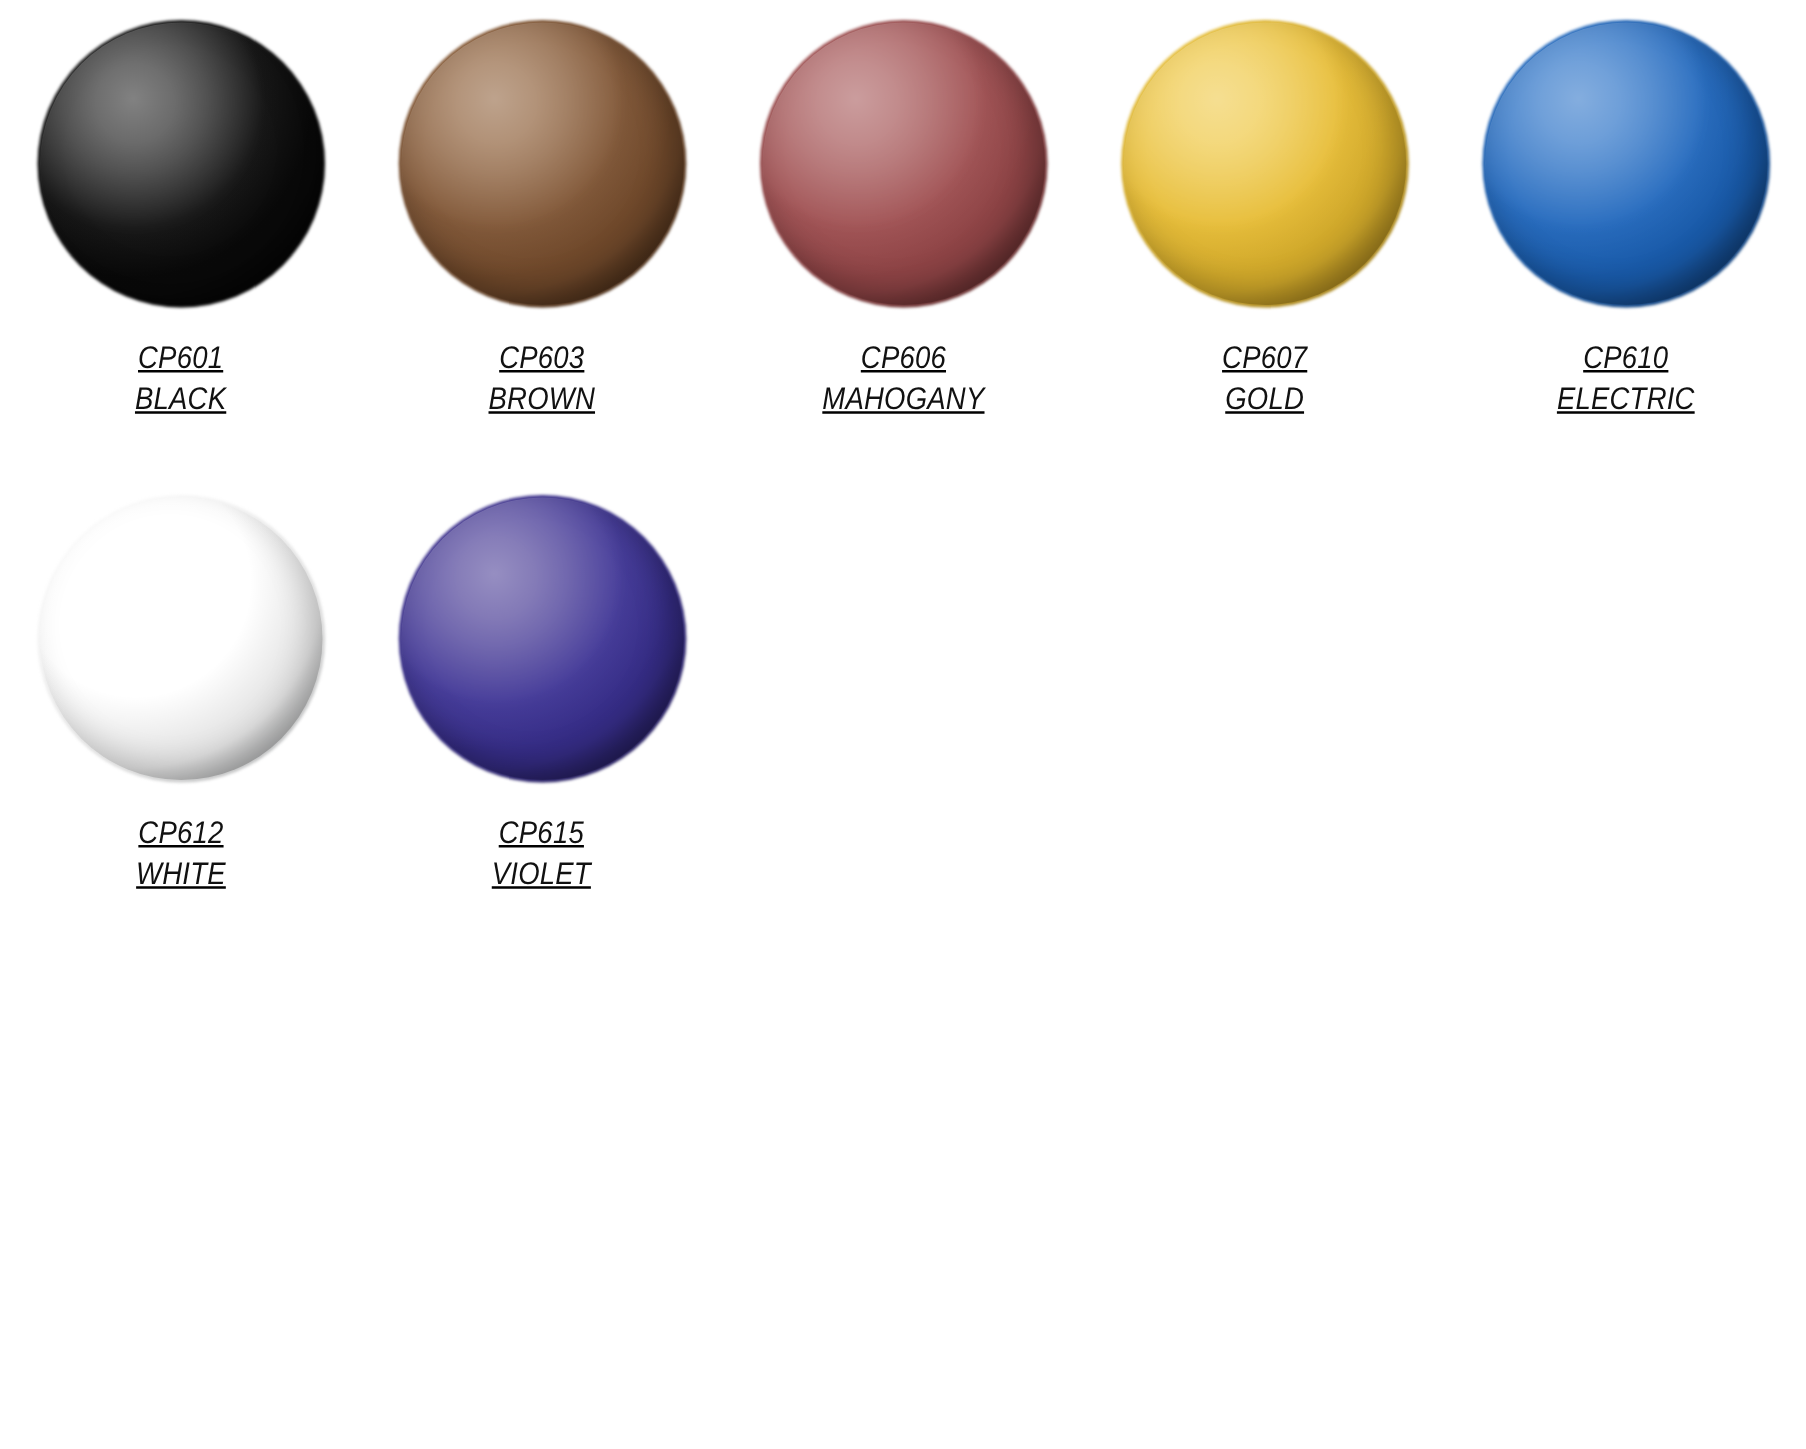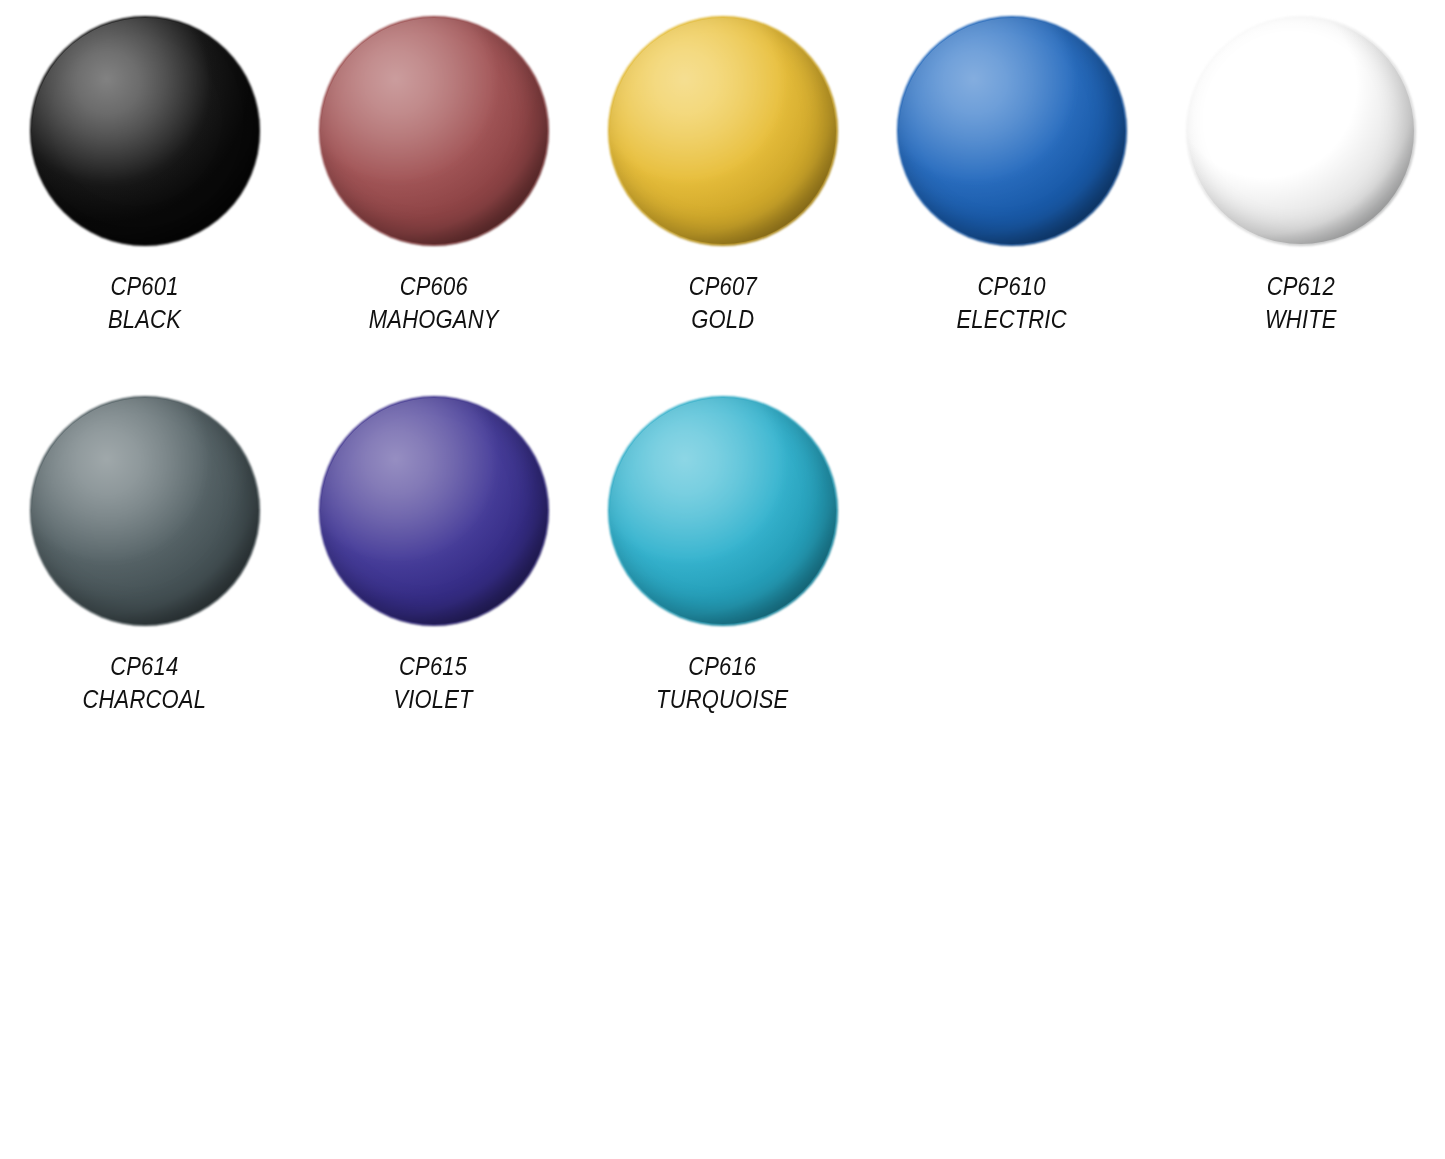--- a/index.html
+++ b/index.html
@@ -22,20 +22,21 @@
     width: 1445px;
     height: 1159px;
     box-sizing: border-box;
   }
 
   .swatch-cell {
     position: relative;
     display: flex;
     flex-direction: column;
     align-items: center;
+    text-decoration: underline;
   }
 
   .sphere-wrap {
     position: relative;
     width: 226px;
     height: 226px;
     margin-top: 18px;
   }
 
   .sphere {
@@ -107,20 +108,33 @@
         <div class="sphere-shade"></div>
       </div>
       <div class="caption">
         <span class="code">CP601</span>
         <span class="name">BLACK</span>
       </div>
     </div>
     <div class="swatch-cell">
       <div class="sphere-wrap">
         <div class="sphere-blur">
+          <div class="sphere" style="background: radial-gradient(circle at 34% 29%, rgb(146, 101, 64) 0%, rgb(146, 101, 64) 14%, rgb(122, 79, 46) 47%, rgb(122, 79, 46) 68%, rgb(85, 50, 23) 95%, rgb(85, 50, 23) 100%); box-shadow: rgba(0, 0, 0, 0.32) -9px -11px 26px inset;"></div>
+        </div>
+        <div class="sphere-hilite"></div>
+        <div class="sphere-shade"></div>
+      </div>
+      <div class="caption">
+        <span class="code">CP603</span>
+        <span class="name">BROWN</span>
+      </div>
+    </div>
+    <div class="swatch-cell">
+      <div class="sphere-wrap">
+        <div class="sphere-blur">
           <div class="sphere" style="background: radial-gradient(circle at 34% 29%, rgb(168, 91, 92) 0%, rgb(168, 91, 92) 14%, rgb(156, 74, 76) 47%, rgb(156, 74, 76) 68%, rgb(115, 48, 47) 95%, rgb(115, 48, 47) 100%); box-shadow: rgba(0, 0, 0, 0.3) -9px -11px 26px inset;"></div>
         </div>
         <div class="sphere-hilite"></div>
         <div class="sphere-shade"></div>
       </div>
       <div class="caption">
         <span class="code">CP606</span>
         <span class="name">MAHOGANY</span>
       </div>
     </div>
@@ -159,49 +173,23 @@
         <div class="sphere-shade"></div>
       </div>
       <div class="caption">
         <span class="code">CP612</span>
         <span class="name">WHITE</span>
       </div>
     </div>
     <div class="swatch-cell">
       <div class="sphere-wrap">
         <div class="sphere-blur">
-          <div class="sphere" style="background: radial-gradient(circle at 34% 29%, rgb(96, 110, 114) 0%, rgb(96, 110, 114) 14%, rgb(76, 90, 94) 47%, rgb(76, 90, 94) 68%, rgb(53, 63, 67) 95%, rgb(53, 63, 67) 100%); box-shadow: rgba(0, 0, 0, 0.32) -9px -11px 26px inset;"></div>
-        </div>
-        <div class="sphere-hilite"></div>
-        <div class="sphere-shade"></div>
-      </div>
-      <div class="caption">
-        <span class="code">CP614</span>
-        <span class="name">CHARCOAL</span>
-      </div>
-    </div>
-    <div class="swatch-cell">
-      <div class="sphere-wrap">
-        <div class="sphere-blur">
           <div class="sphere" style="background: radial-gradient(circle at 34% 29%, rgb(80, 67, 153) 0%, rgb(80, 67, 153) 14%, rgb(59, 49, 148) 47%, rgb(59, 49, 148) 68%, rgb(42, 32, 112) 95%, rgb(42, 32, 112) 100%); box-shadow: rgba(0, 0, 0, 0.34) -9px -11px 26px inset;"></div>
         </div>
         <div class="sphere-hilite"></div>
         <div class="sphere-shade"></div>
       </div>
       <div class="caption">
         <span class="code">CP615</span>
         <span class="name">VIOLET</span>
       </div>
     </div>
-    <div class="swatch-cell">
-      <div class="sphere-wrap">
-        <div class="sphere-blur">
-          <div class="sphere" style="background: radial-gradient(circle at 34% 29%, rgb(65, 187, 212) 0%, rgb(65, 187, 212) 14%, rgb(40, 174, 203) 47%, rgb(40, 174, 203) 68%, rgb(20, 146, 175) 95%, rgb(20, 146, 175) 100%); box-shadow: rgba(0, 0, 0, 0.26) -9px -11px 26px inset;"></div>
-        </div>
-        <div class="sphere-hilite"></div>
-        <div class="sphere-shade"></div>
-      </div>
-      <div class="caption">
-        <span class="code">CP616</span>
-        <span class="name">TURQUOISE</span>
-      </div>
-    </div>
   </div>
 
 </body></html>

